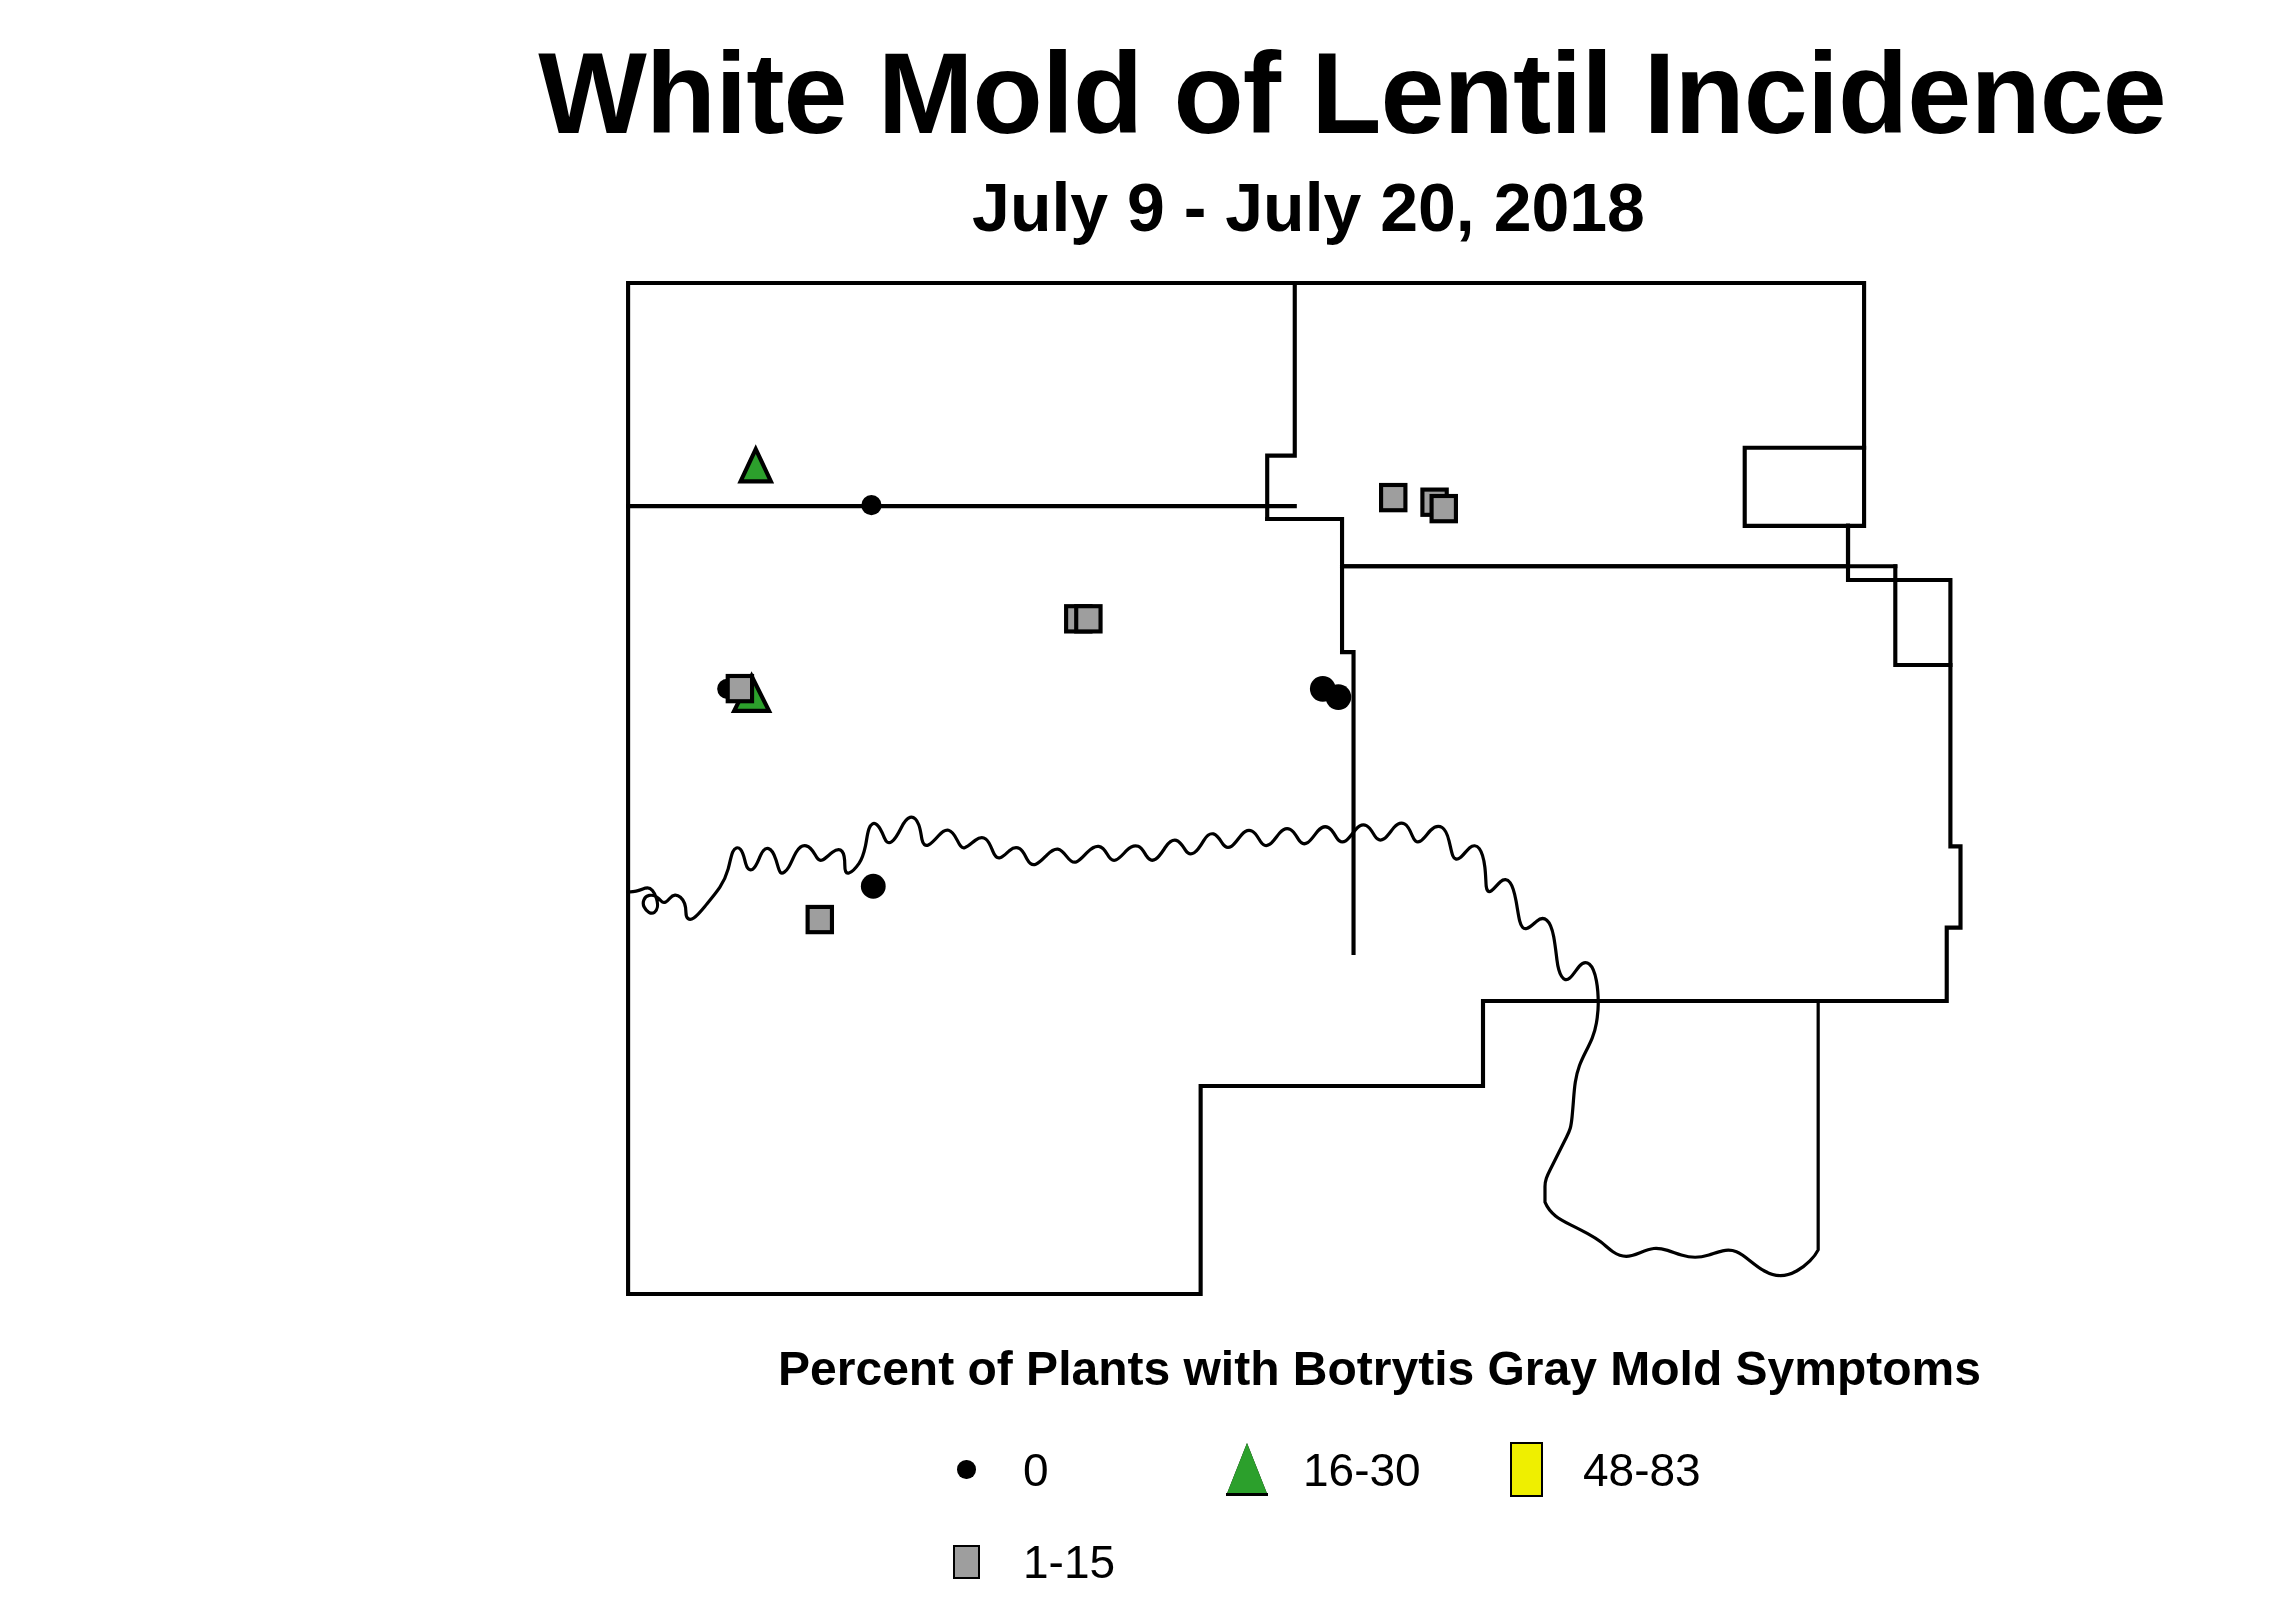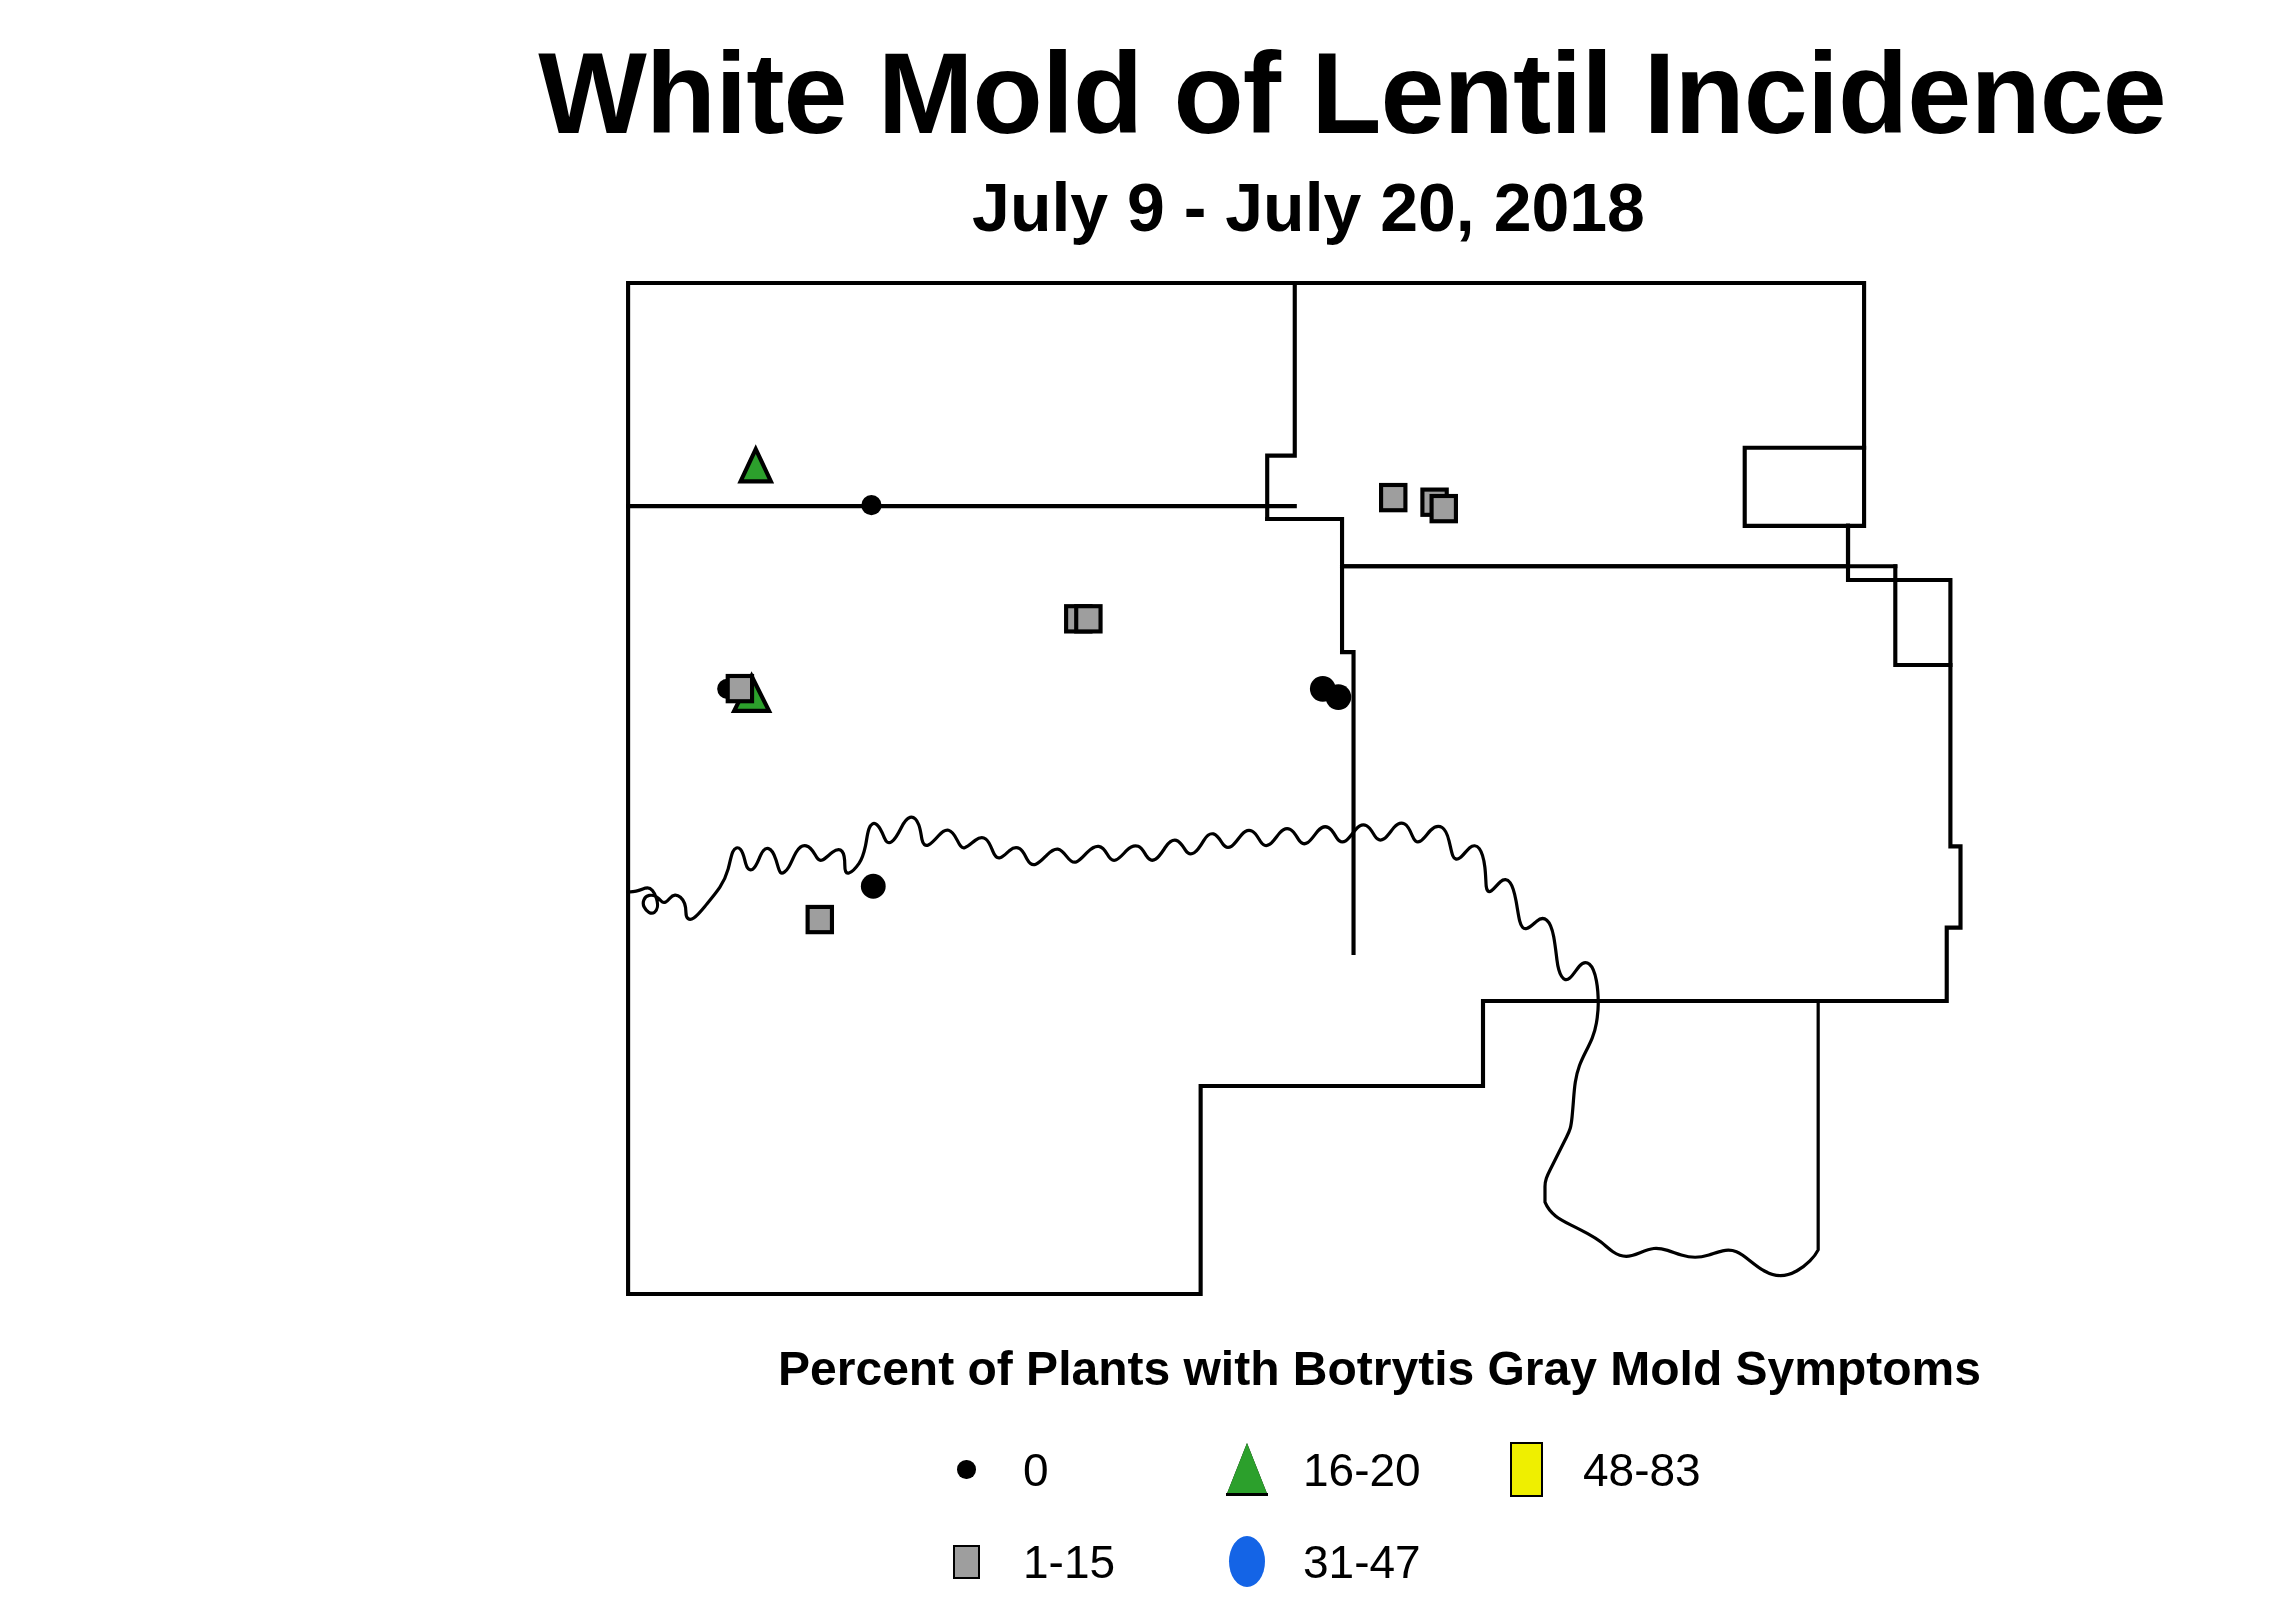--- a/index.html
+++ b/index.html
@@ -389,43 +389,37 @@
         <span class="legend-swatch">
           <span class="sw-dot"></span>
         </span>
         <span class="legend-label">0</span>
       </div>
 
       <div class="legend-item">
         <span class="legend-swatch">
           <span class="sw-tri-green"></span>
         </span>
-        <span class="legend-label">16-20</span>
+        <span class="legend-label">16-30</span>
       </div>
 
       <div class="legend-item">
         <span class="legend-swatch">
           <span class="sw-square-yellow"></span>
         </span>
         <span class="legend-label">48-83</span>
       </div>
     </div>
 
     <div class="legend-row">
 
       <div class="legend-item">
         <span class="legend-swatch">
           <span class="sw-square-gray"></span>
         </span>
         <span class="legend-label">1-15</span>
       </div>
 
-      <div class="legend-item">
-        <span class="legend-swatch">
-          <span class="sw-circle-blue"></span>
-        </span>
-        <span class="legend-label">31-47</span>
-      </div>
 
     </div>
   </div>
 </div>
 
 
 </body></html>

